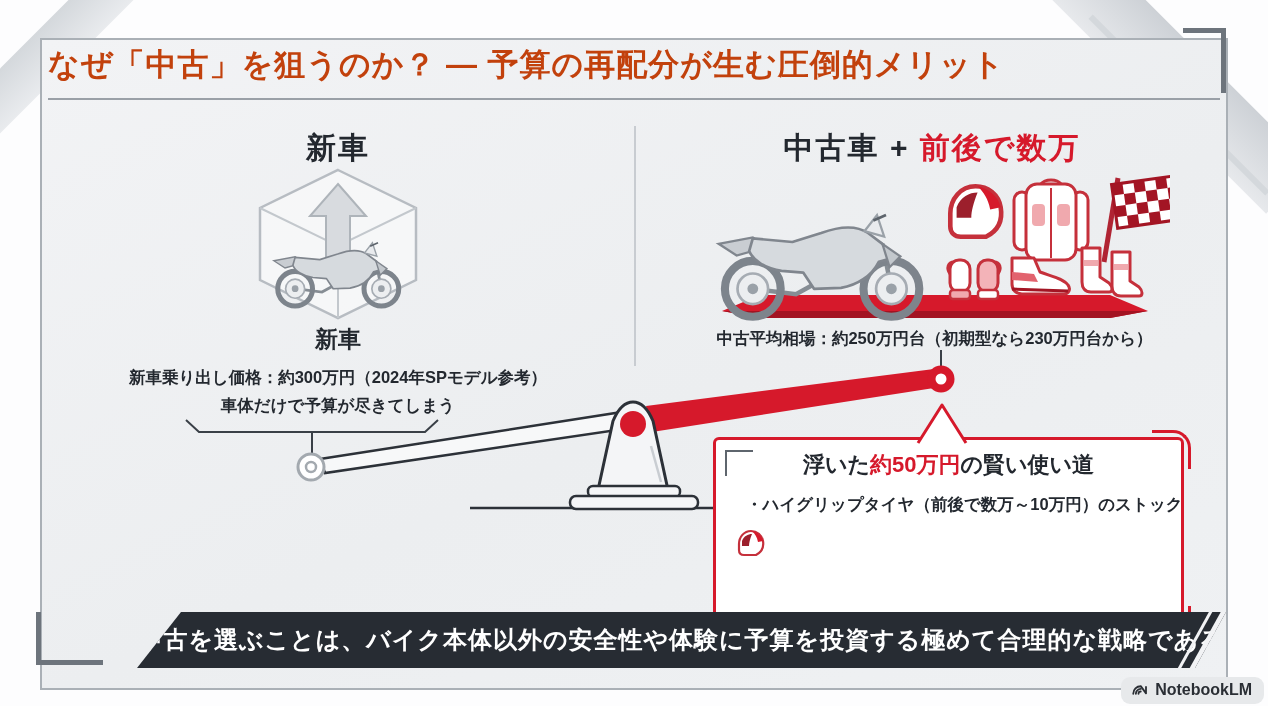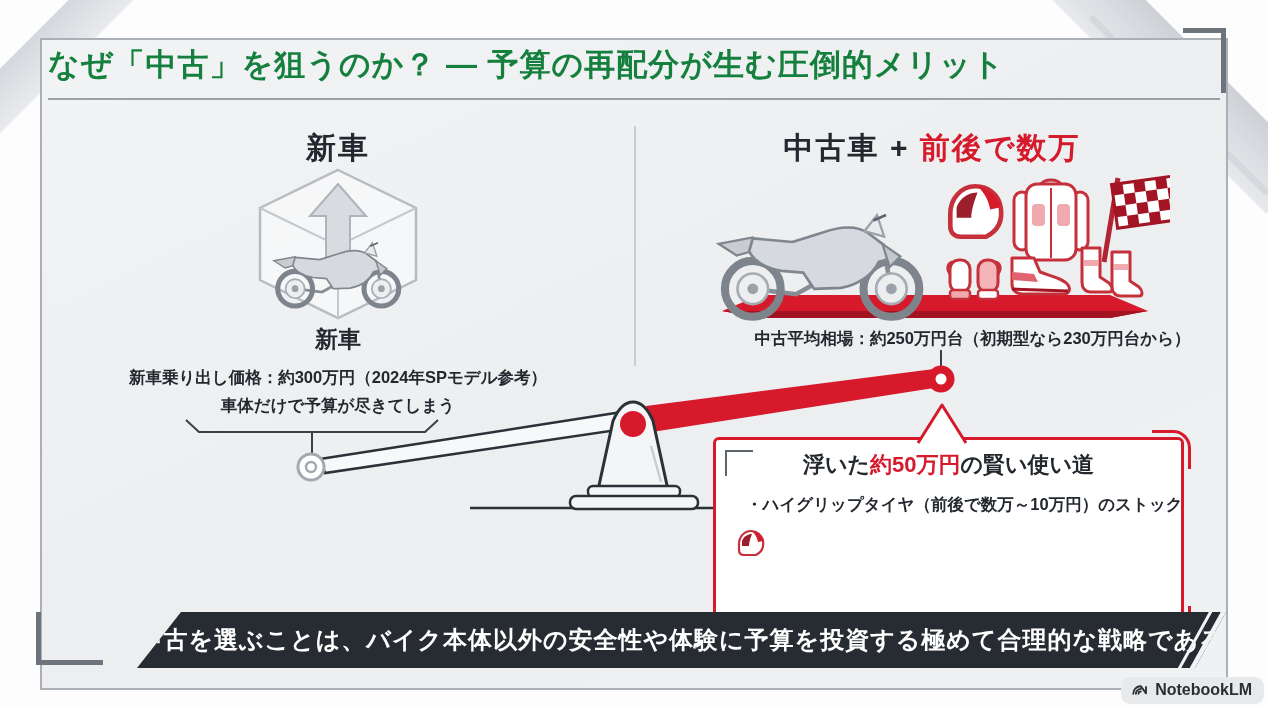--- a/index.html
+++ b/index.html
@@ -12,33 +12,33 @@
   .band-tr2{right:-36px;top:102px;width:250px;height:6px;background:#d4d8dc;transform:rotate(45deg);}
   .bracket{position:absolute;z-index:6;}
   .bracket-tr{right:42px;top:28px;width:38px;height:60px;border-top:5px solid #6d747c;border-right:5px solid #6d747c;}
   .bracket-bl{left:36px;top:612px;width:62px;height:48px;border-left:5px solid #6d747c;border-bottom:5px solid #6d747c;}
   
   .inner{position:absolute;left:40px;top:38px;width:1188px;height:652px;z-index:2;
          background:linear-gradient(155deg,#f2f3f5 0%,#ecaeee00 0),linear-gradient(155deg,#f2f3f5 0%,#eceef0 55%,#eff1f3 100%);
          border:2px solid #aab0b6;box-sizing:border-box;}
   
   .title{position:absolute;left:48px;top:44px;width:1172px;z-index:3;
-         font-size:31px;font-weight:800;letter-spacing:1px;color:#15803d;
+         font-size:31px;font-weight:800;letter-spacing:1px;color:#c2410c;
          padding-bottom:12px;border-bottom:2px solid #9aa0a7;white-space:nowrap;}
   
   .divider{position:absolute;left:634px;top:126px;width:2px;height:240px;background:#c8ccd1;z-index:2;}
   .col-header{position:absolute;top:128px;z-index:3;text-align:center;font-size:30px;font-weight:800;letter-spacing:2px;}
   .col-header.left{left:40px;width:596px;}
   .col-header.right{left:636px;width:592px;}
   .accent{color:#d6192b;}
   .caption{position:absolute;z-index:3;text-align:center;font-weight:700;}
   .cap-left{left:60px;top:324px;width:556px;}
   .cap-left h3{margin:0 0 8px 0;font-size:23px;font-weight:800;}
   .cap-left p{margin:0;font-size:16.5px;line-height:1.7;}
-  .cap-right{left:700px;top:328px;width:545px;font-size:16.5px;}
+  .cap-right{left:662px;top:328px;width:545px;font-size:16.5px;}
   
   .cube-svg{position:absolute;left:238px;top:164px;z-index:2;}
   .right-graphic{position:absolute;left:700px;top:174px;z-index:2;}
   .seesaw{position:absolute;left:0;top:0;z-index:3;pointer-events:none;}
   
   .callout{position:absolute;left:713px;top:437px;width:471px;height:201px;z-index:4;
            background:#fff;border:3px solid #d6192b;border-radius:6px;box-sizing:border-box;}
   .callout .notch{position:absolute;left:198px;top:-41px;}
   .callout .deco-gray{position:absolute;left:9px;top:10px;width:26px;height:24px;
            border-left:2.5px solid #5e656d;border-top:2.5px solid #5e656d;}

